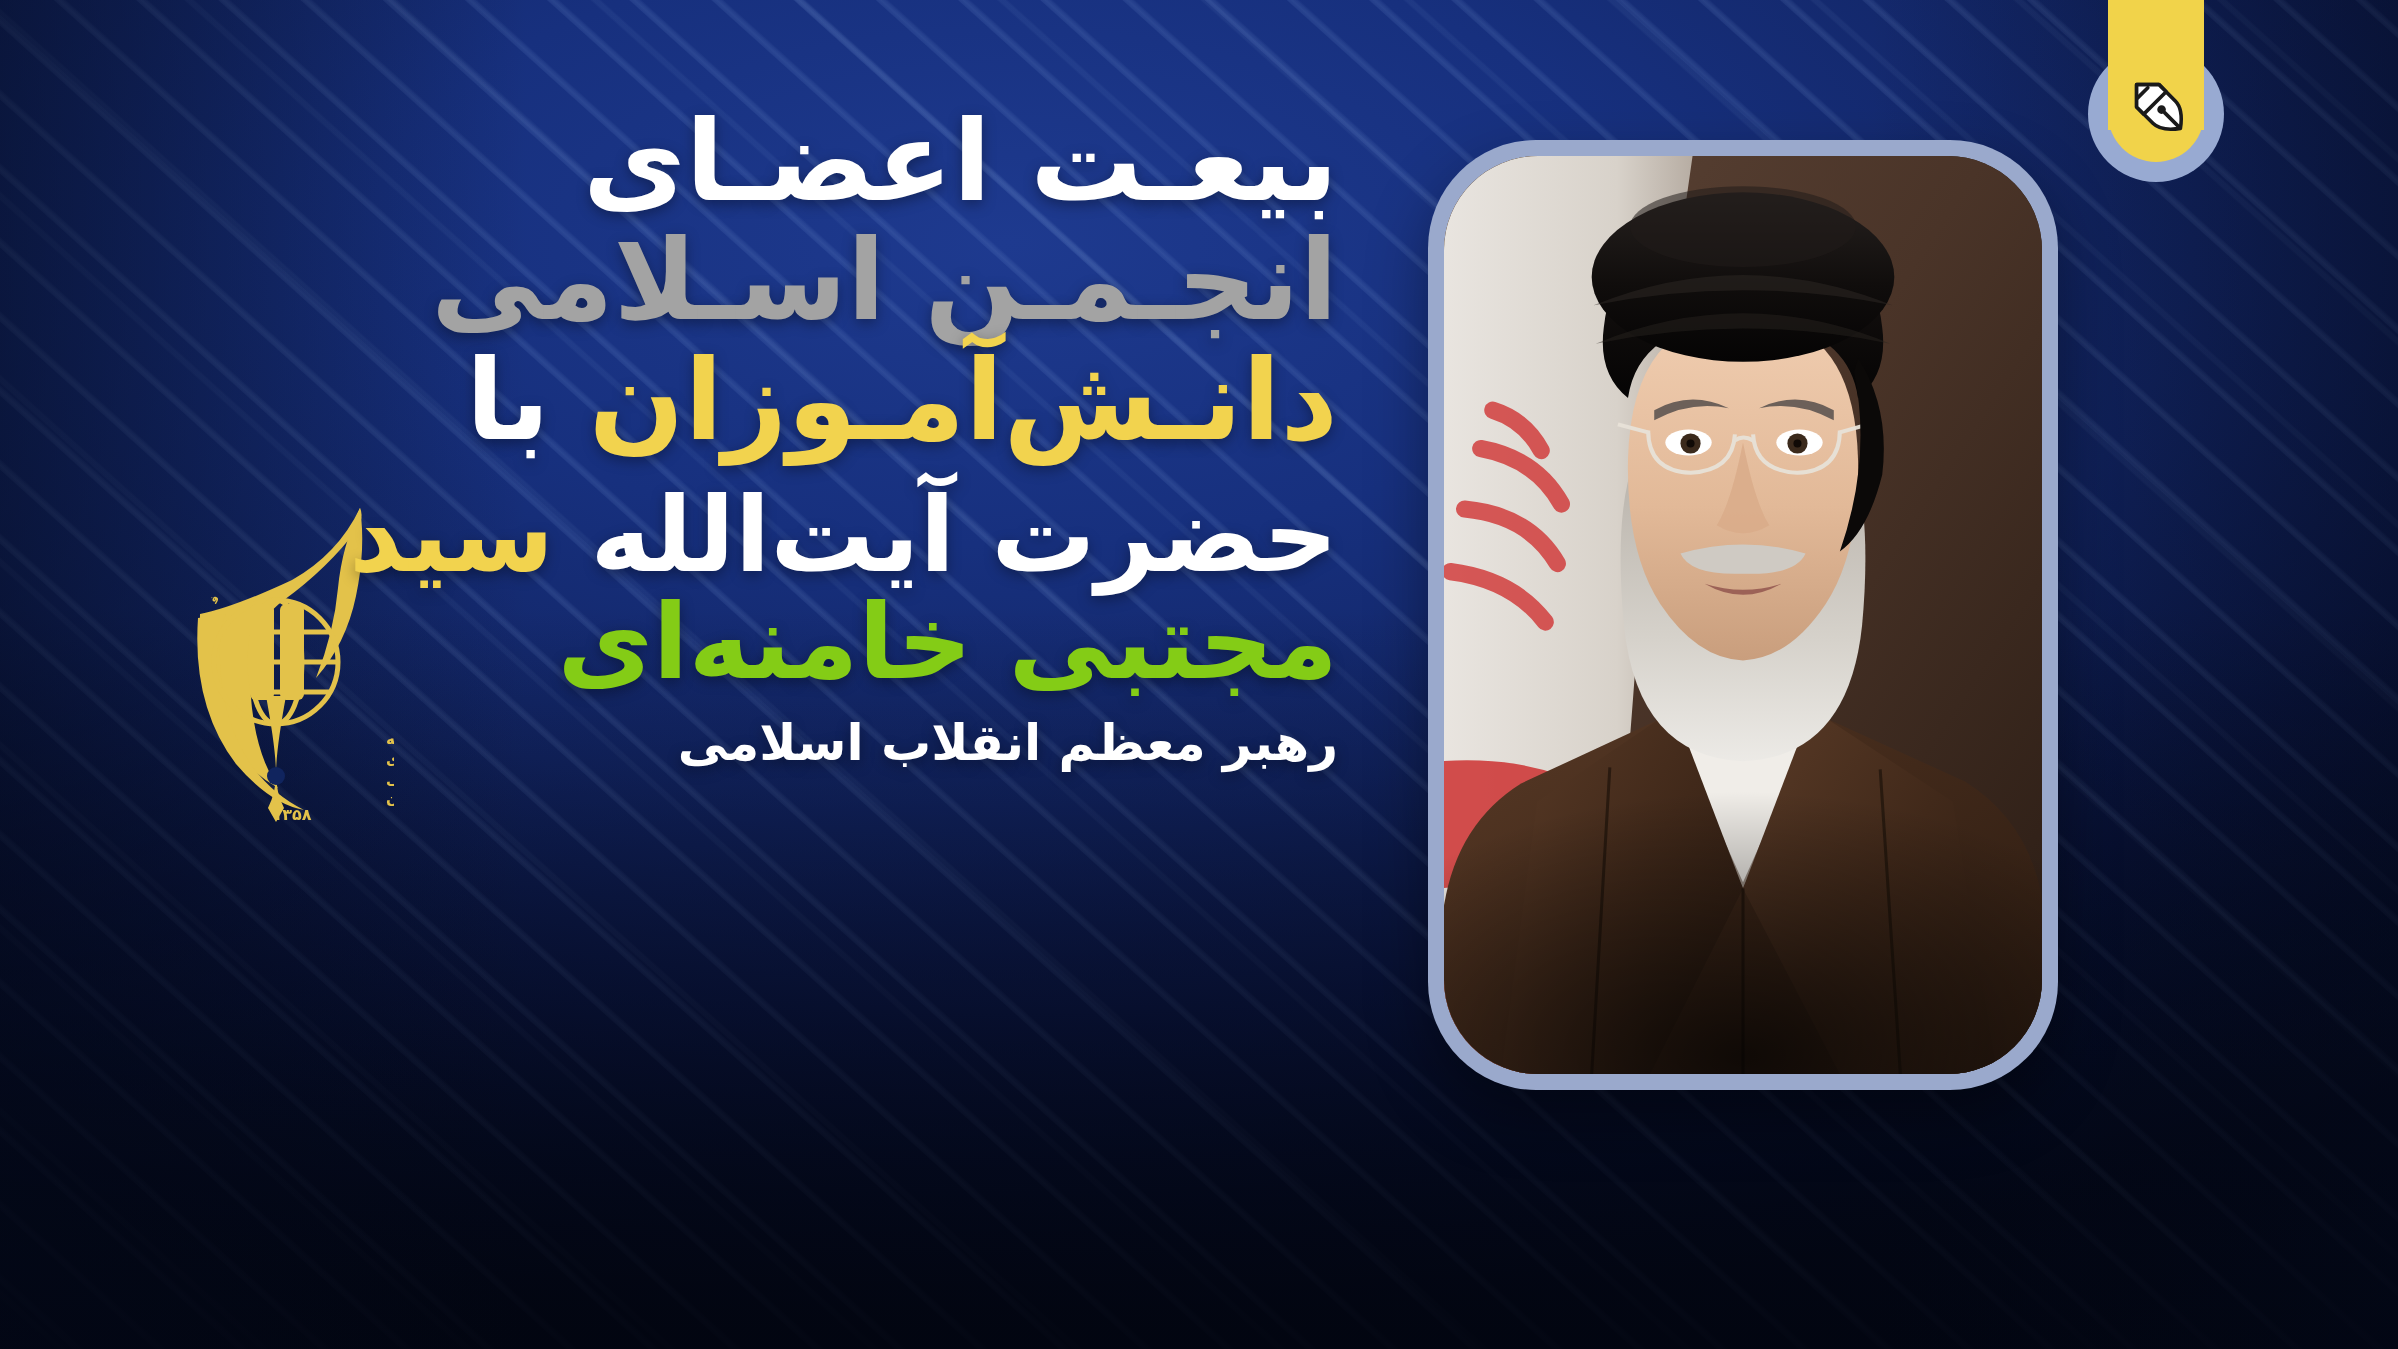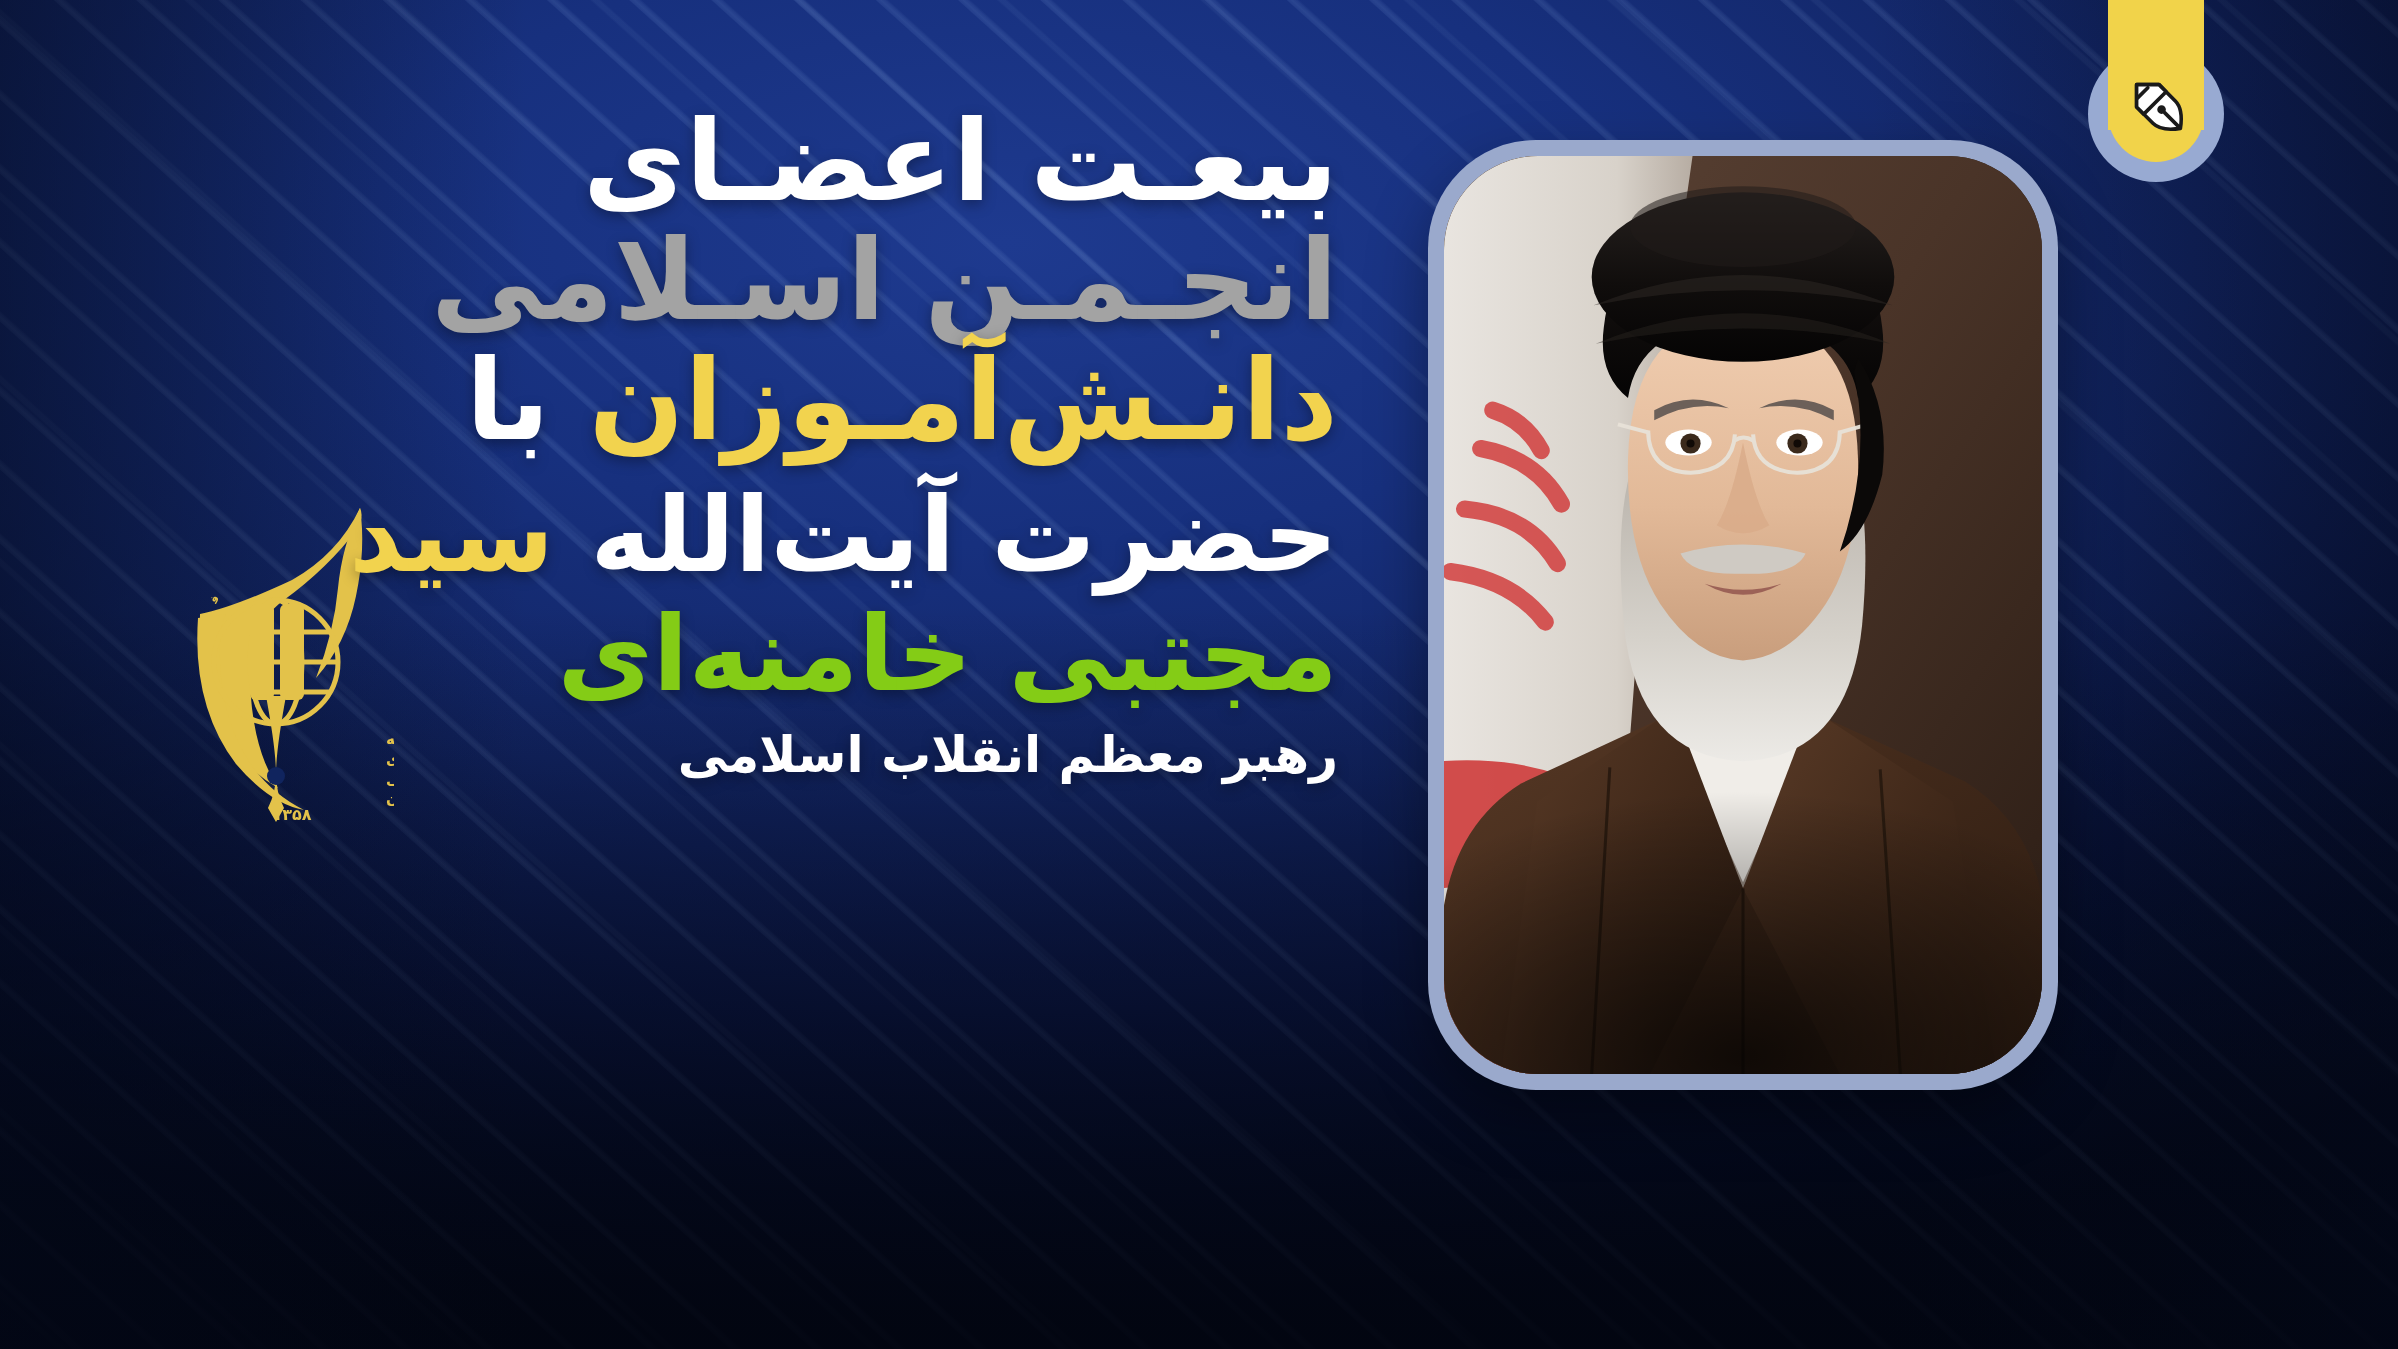--- a/index.html
+++ b/index.html
@@ -100,21 +100,21 @@
     font-weight:bold;
     line-height:1.03;
     white-space:nowrap;
     letter-spacing:-1px;
     text-shadow:0 4px 14px rgba(0,0,0,.35);
   }
   .hl.l1{font-size:112px;color:#ffffff;margin-bottom:4px;}
   .hl.l2{font-size:112px;color:#a3a3a3;margin-bottom:4px;}
   .hl.l3{font-size:112px;color:#f2d34e;margin-bottom:24px;}
   .hl.l3 .w{color:#ffffff;}
-  .hl.l4{font-size:104px;color:#ffffff;margin-bottom:12px;}
+  .hl.l4{font-size:104px;color:#ffffff;margin-bottom:0;}
   .hl.l4 .y{color:#f2d34e;}
   .hl.l5{font-size:104px;color:#84cc16;margin-bottom:22px;}
   .hl.l6{font-size:50px;color:#ffffff;font-weight:bold;}
 </style>
 </head>
 <body>
 
 <div class="poster">
 
   <div class="bg-base"></div>

